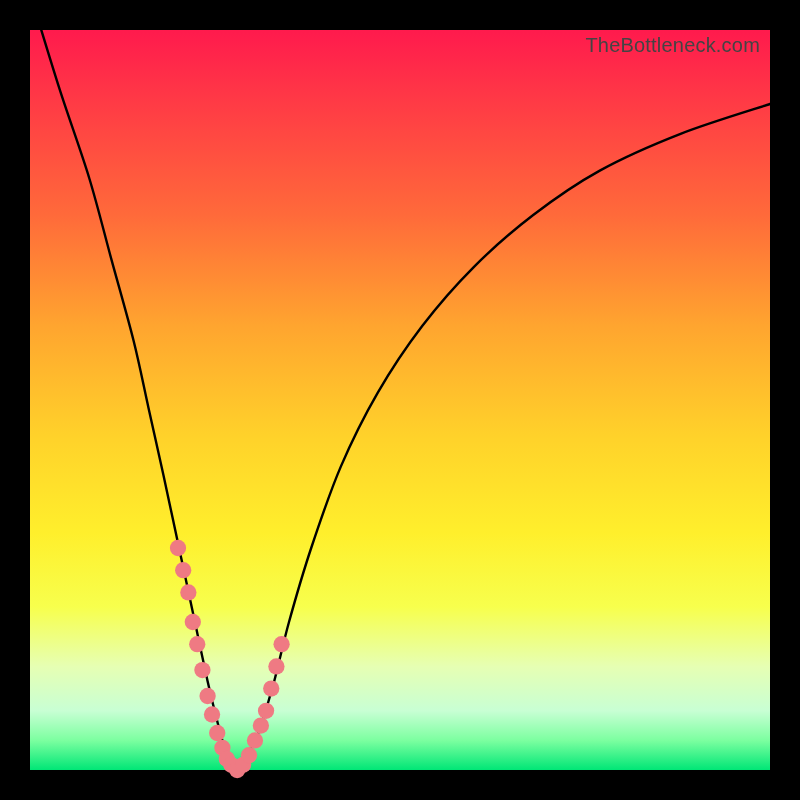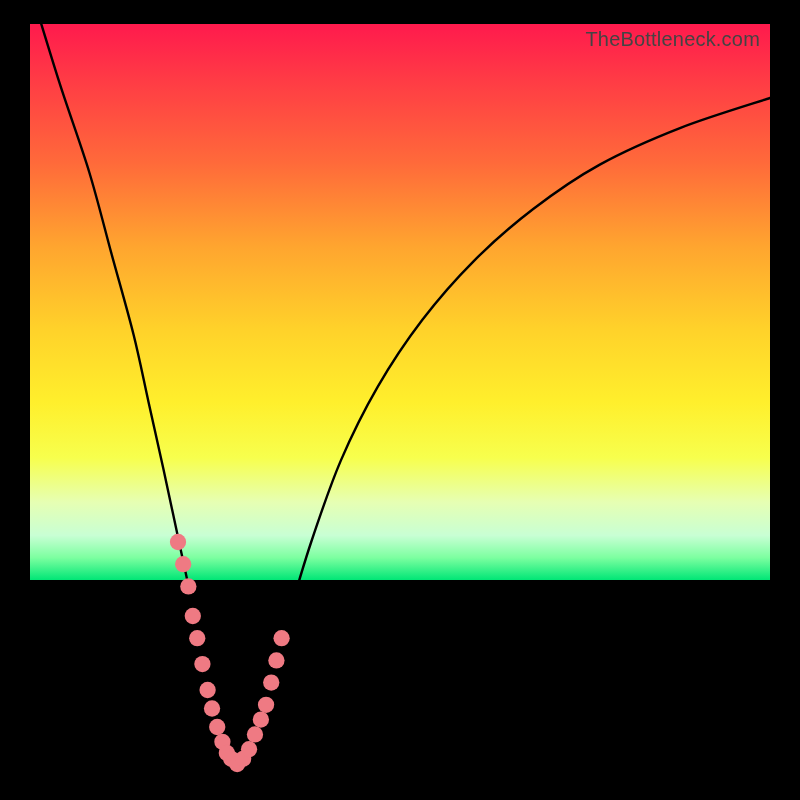--- a/index.html
+++ b/index.html
@@ -15,23 +15,23 @@
     position: absolute;
     left: 0;
     top: 0;
     width: 800px;
     height: 800px;
     background: #000;
   }
   .plot {
     position: absolute;
     left: 30px;
-    top: 24px;
+    top: 30px;
     width: 740px;
-    height: 556px;
+    height: 740px;
     background: linear-gradient(
       to bottom,
       #ff1a4d 0%,
       #ff3b45 10%,
       #ff6a3a 25%,
       #ffa52f 40%,
       #ffd22a 55%,
       #ffef2c 68%,
       #f7ff4d 78%,
       #e6ffb3 86%,

